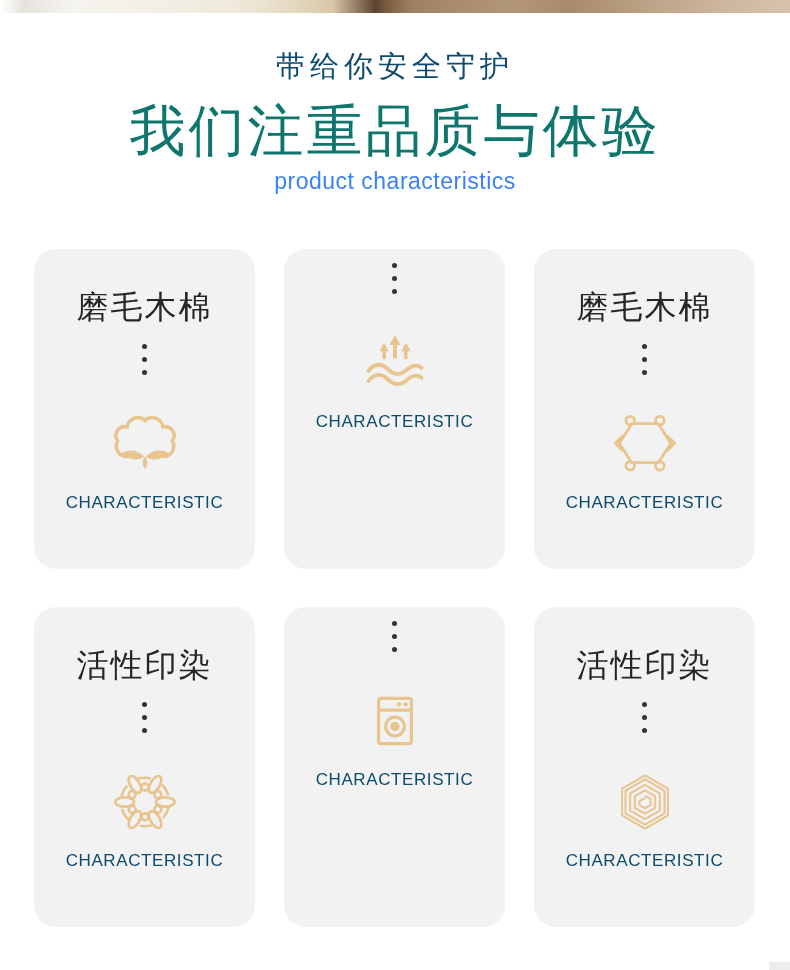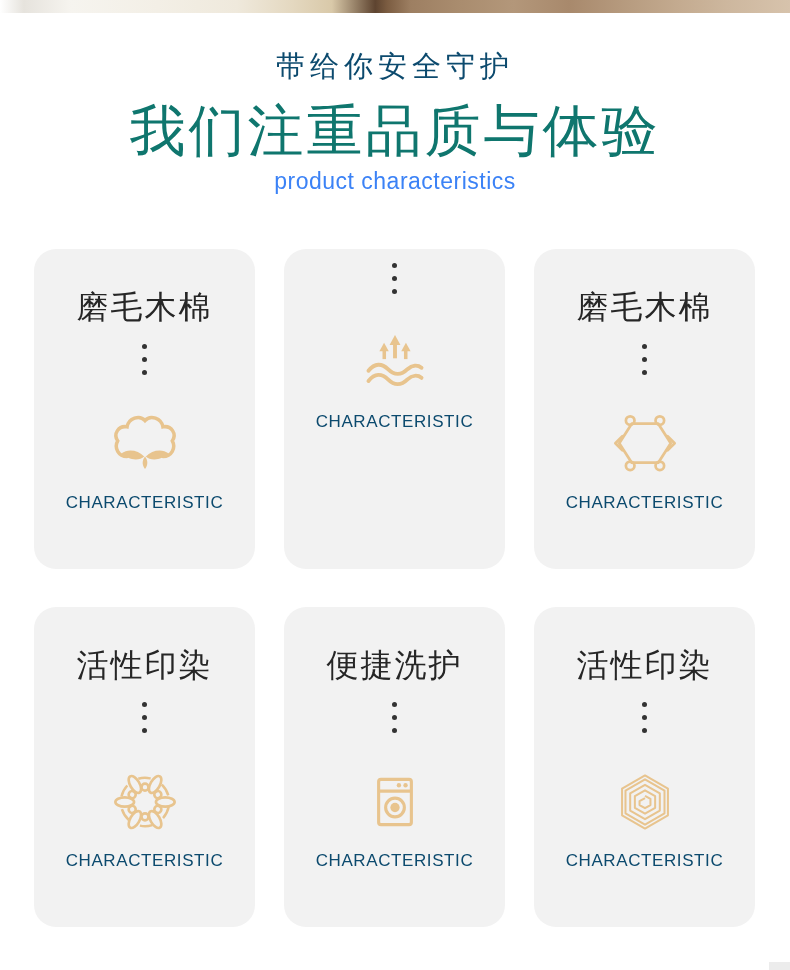--- a/index.html
+++ b/index.html
@@ -176,21 +176,20 @@
           <circle cx="50" cy="31" r="4.5" transform="rotate(180 50 50)"></circle>
           <circle cx="50" cy="31" r="4.5" transform="rotate(240 50 50)"></circle>
           <circle cx="50" cy="31" r="4.5" transform="rotate(300 50 50)"></circle>
         </g>
       </svg>
     </div>
     <div class="card-label">CHARACTERISTIC</div>
   </div>
 
   <div class="card">
-    <h3 class="card-title">便捷洗护</h3>
     <div class="dots">
         <i></i>
         <i></i>
         <i></i>
       </div>
     <div class="icon">
       <svg viewBox="0 0 100 100">
         <rect x="29" y="21" width="42" height="58" rx="3" fill="none" stroke="#e8c48e" stroke-width="4"></rect>
         <line x1="29" y1="36" x2="71" y2="36" stroke="#e8c48e" stroke-width="4"></line>
         <circle cx="55" cy="28.5" r="2.8" fill="#e8c48e"></circle>

